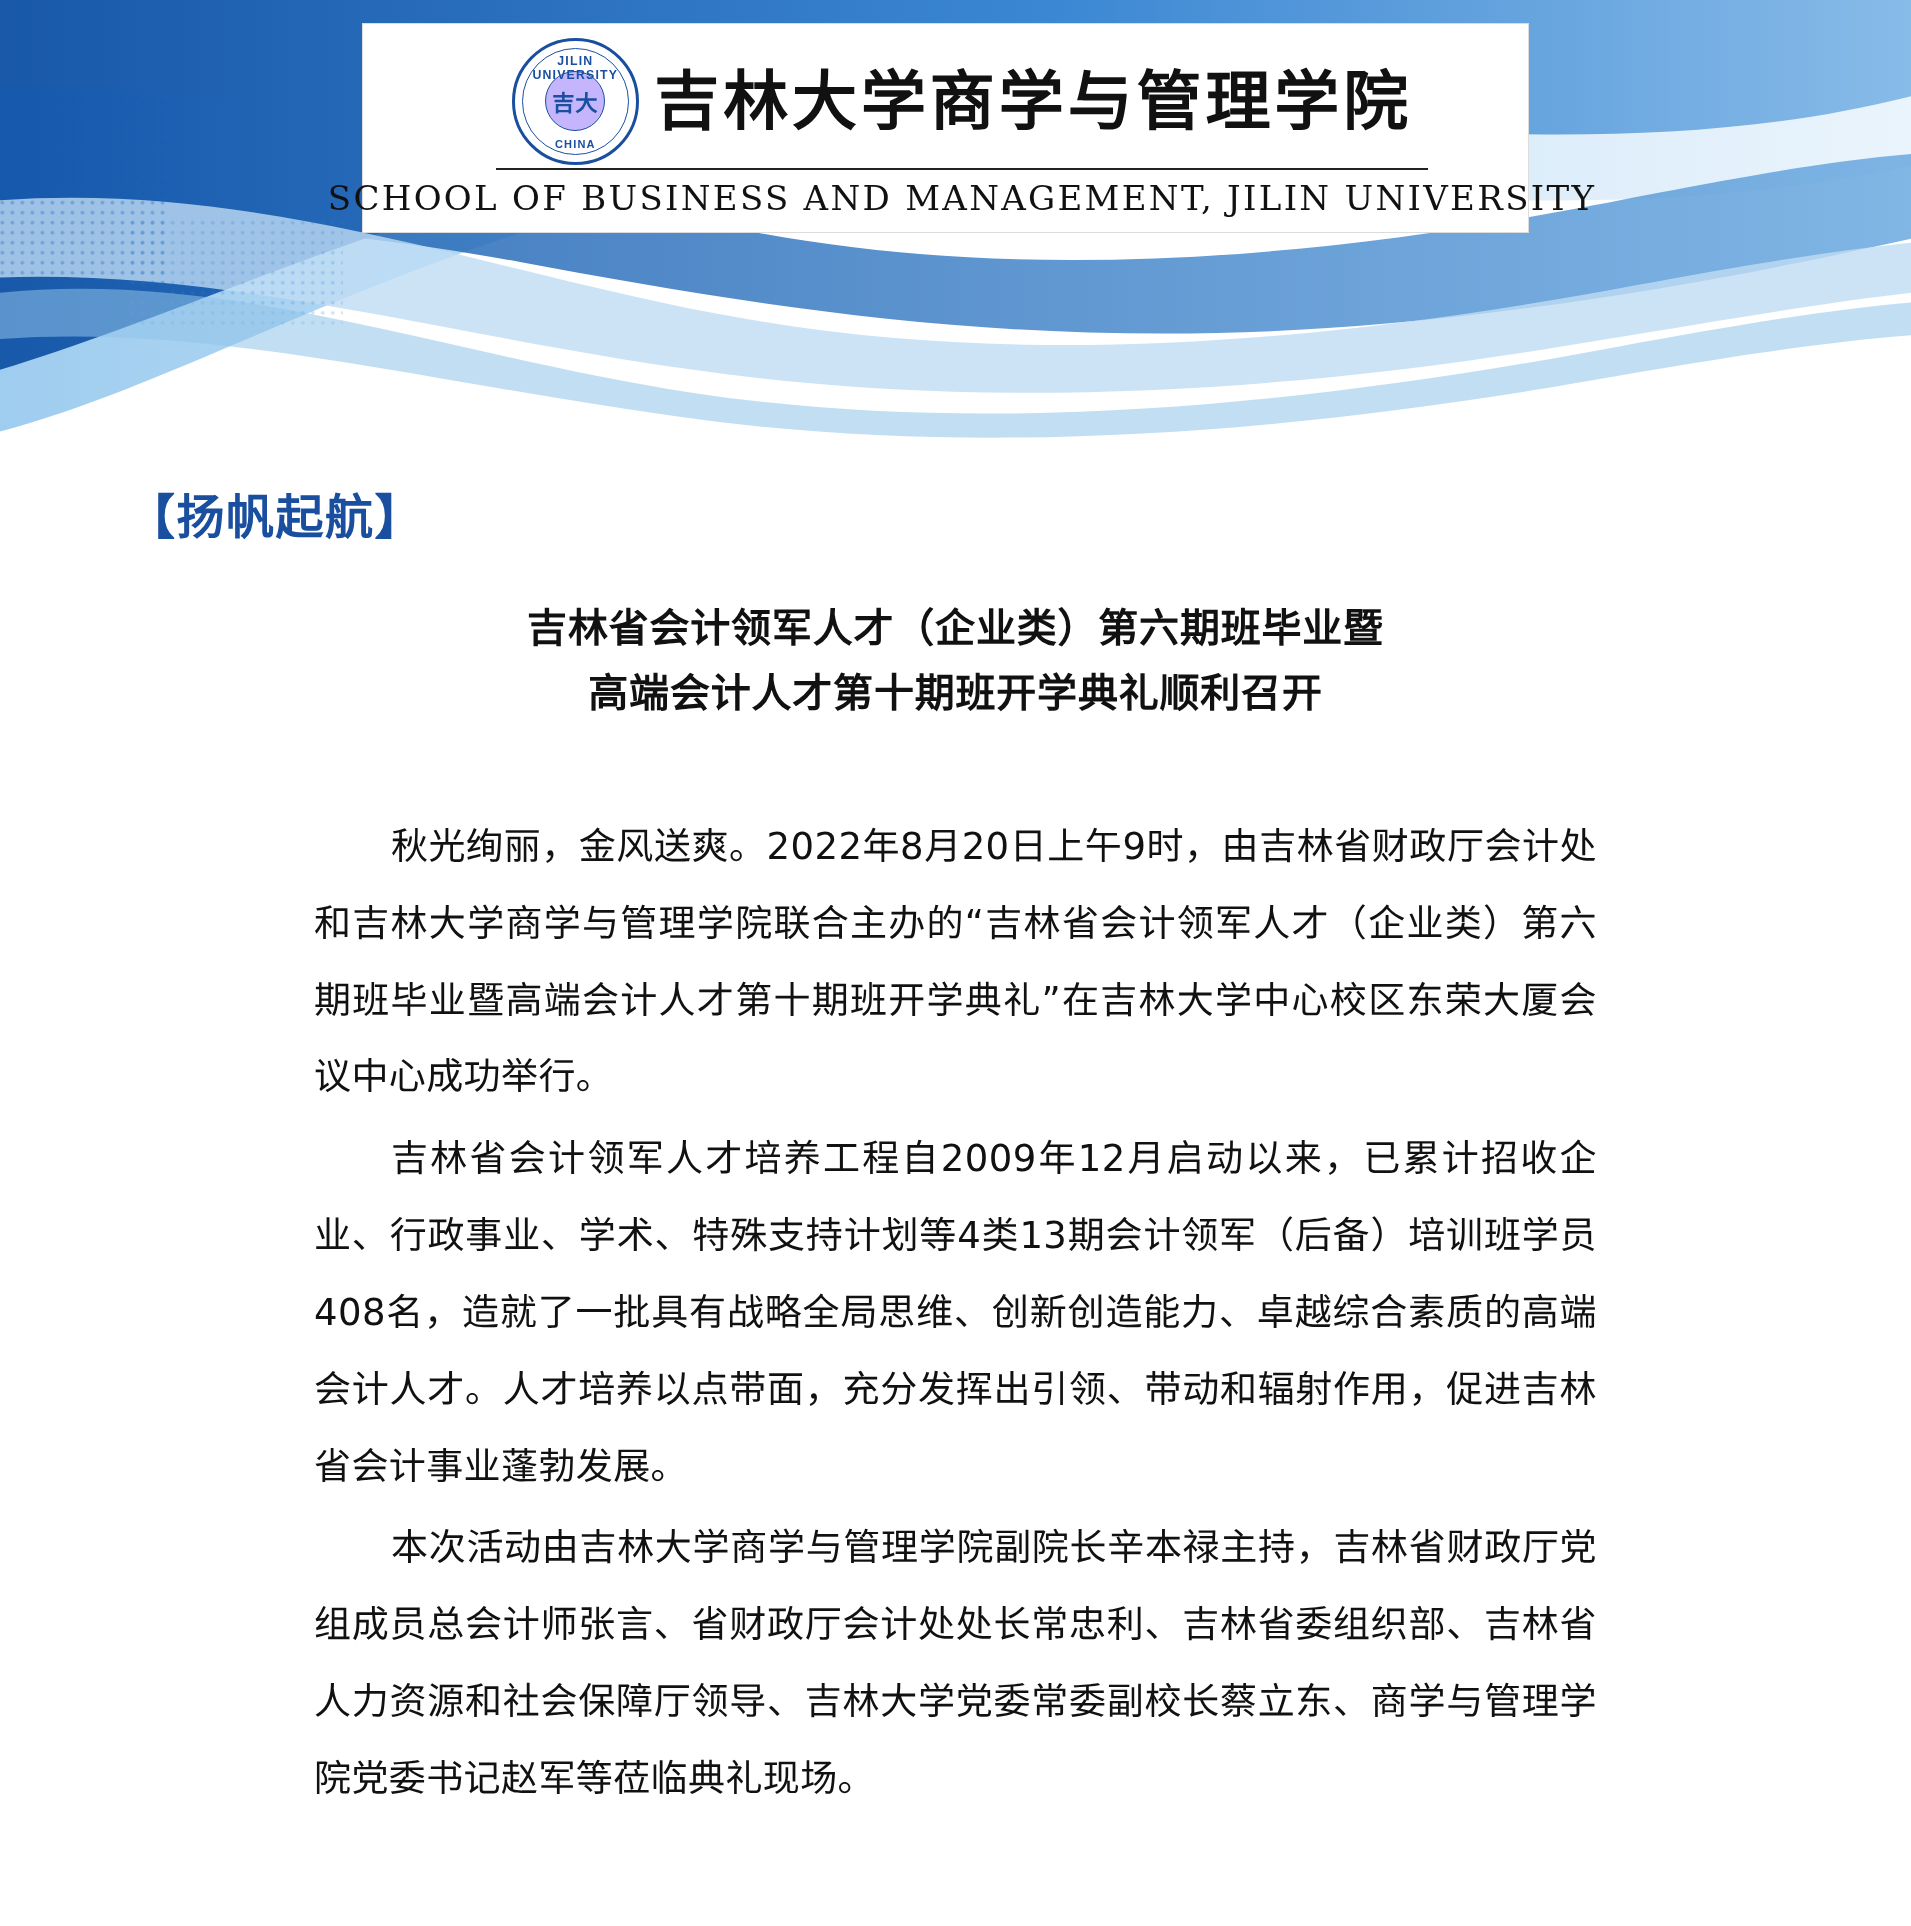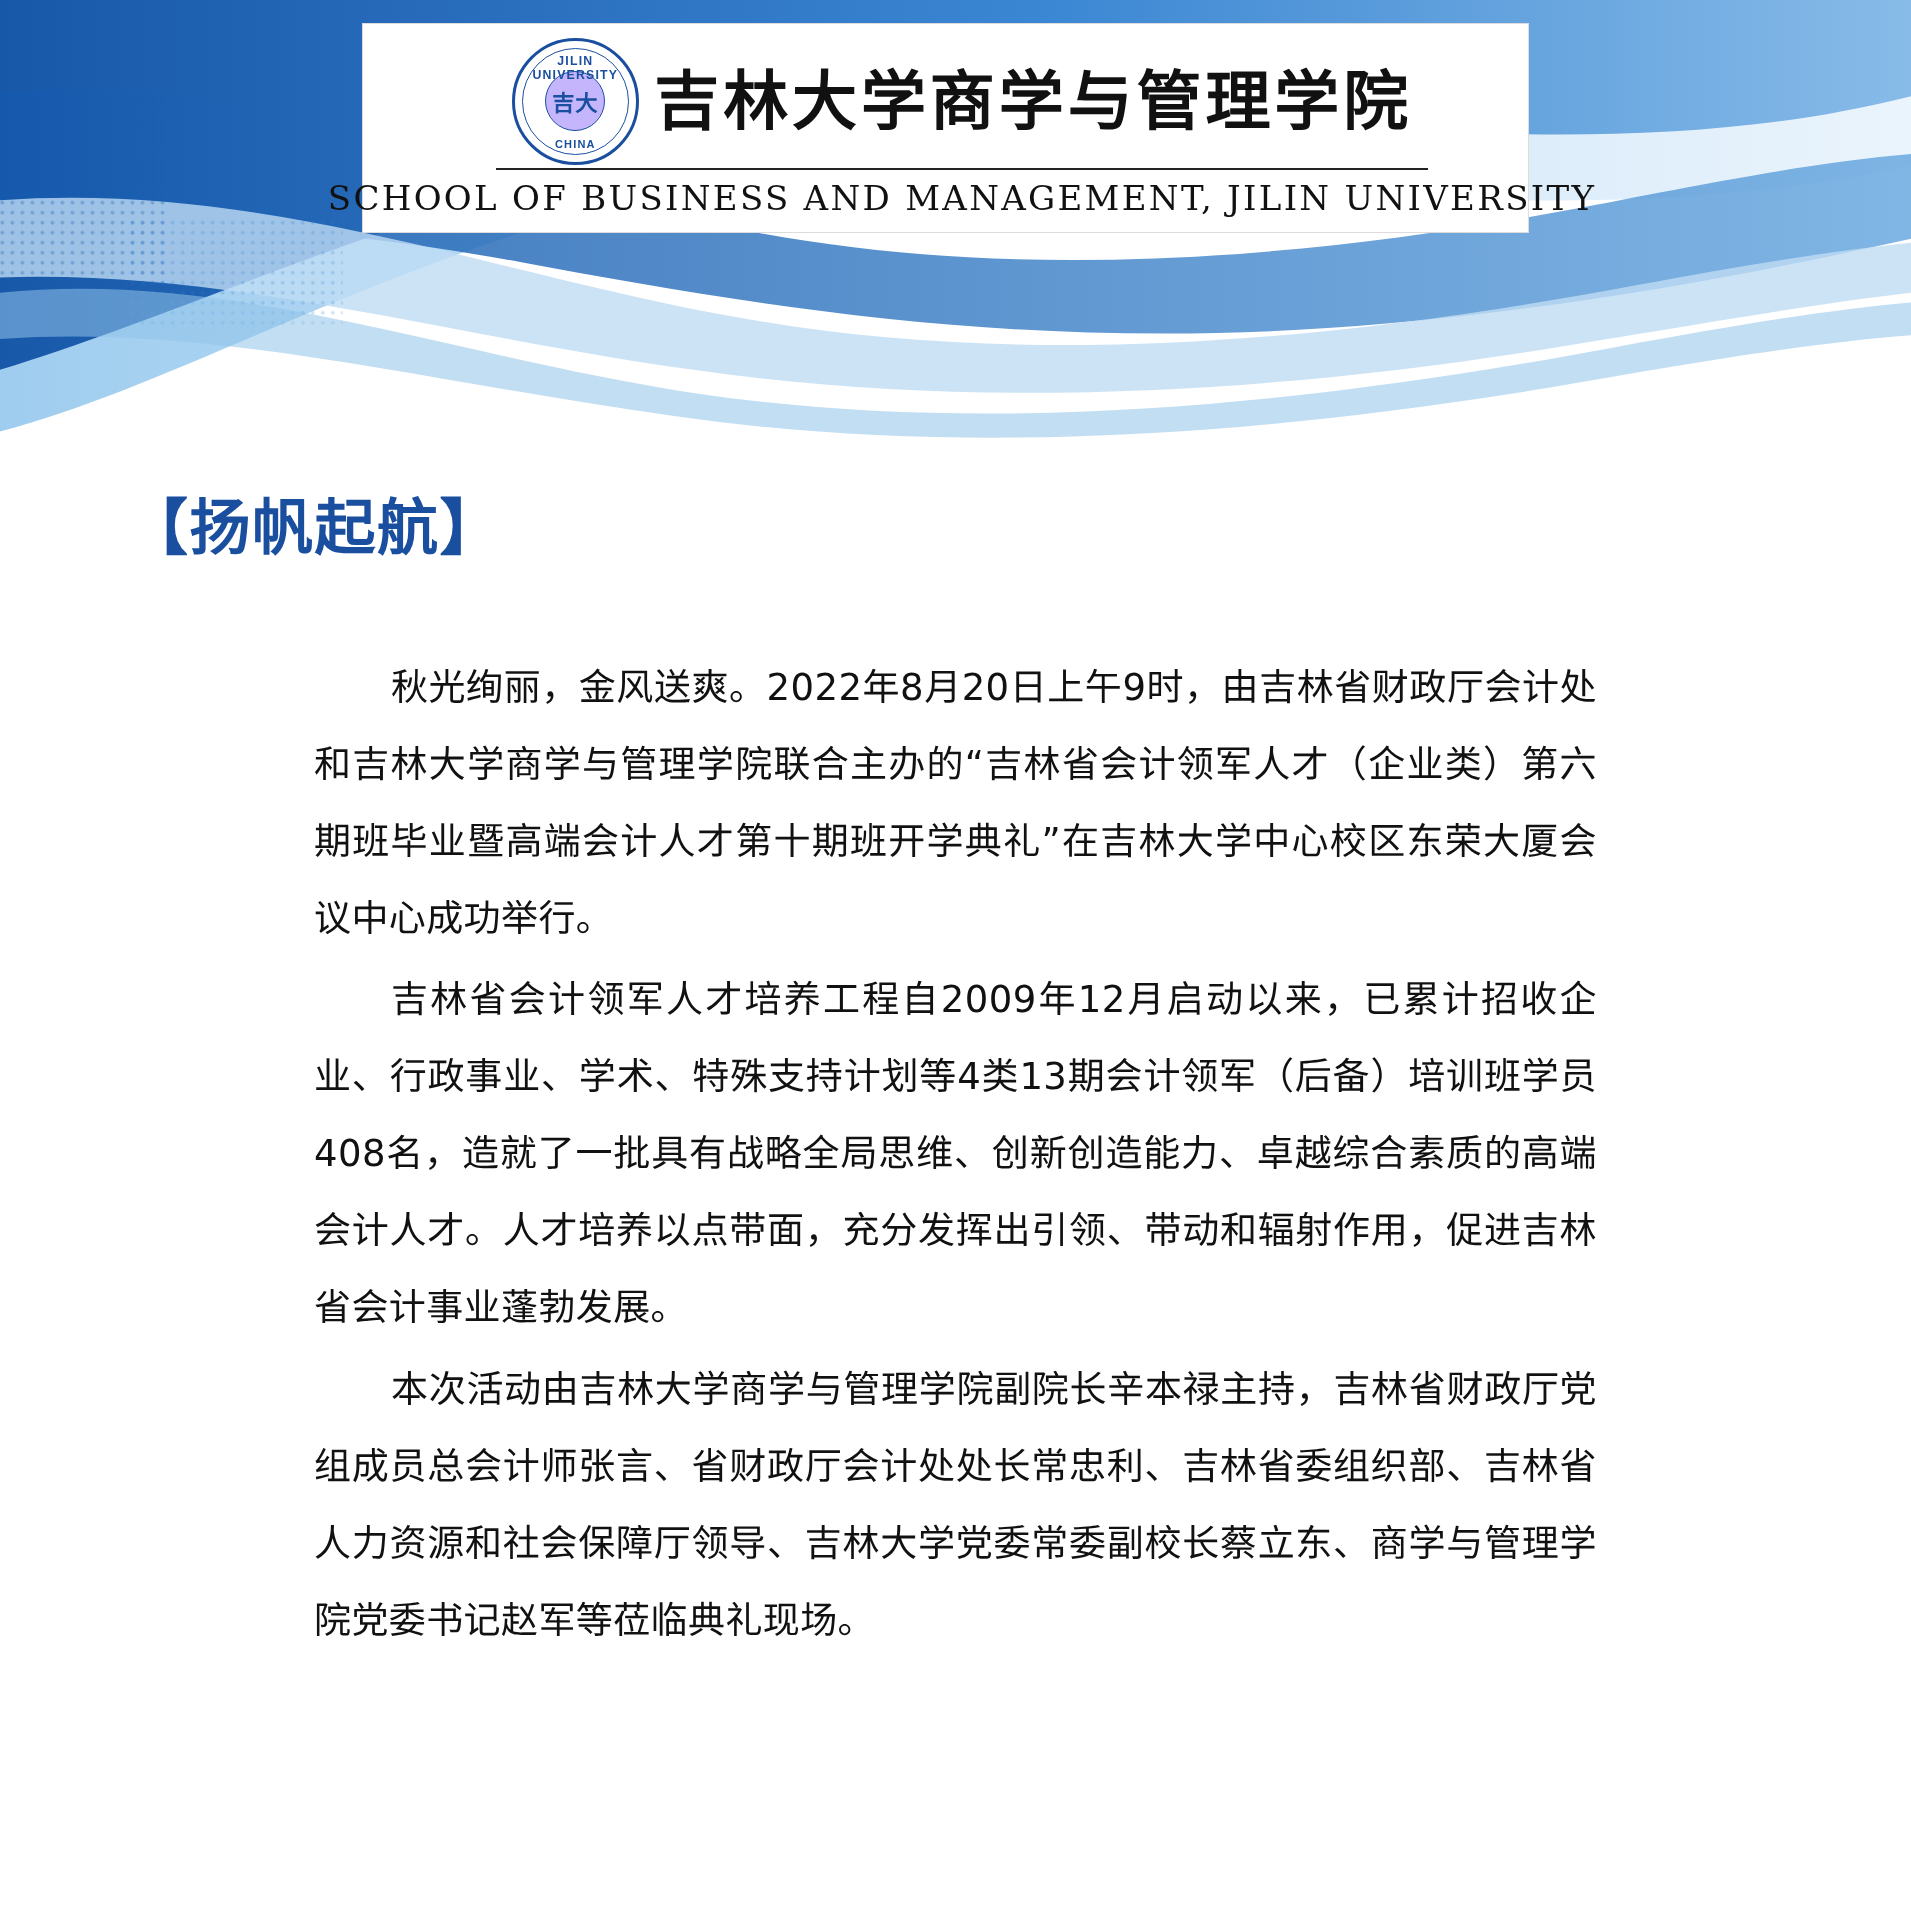--- a/index.html
+++ b/index.html
@@ -166,21 +166,21 @@
   .content {
     position: absolute;
     left: 0;
     top: 478px;
     width: 1911px;
   }
 
   .section-tag {
     margin: 0 0 0 127px;
     font-family: "DejaVu Sans", "Liberation Sans", sans-serif;
-    font-size: 61px;
+    font-size: 48px;
     font-weight: bold;
     color: #1a4fa0;
     letter-spacing: 1.5px;
   }
 
   .doc-title {
     margin: 48px auto 0 auto;
     width: 1371px;
     text-align: center;
     font-family: "DejaVu Sans", "Liberation Sans", sans-serif;
@@ -278,20 +278,24 @@
       <div class="logo-en">SCHOOL OF BUSINESS AND MANAGEMENT, JILIN UNIVERSITY</div>
     </div>
 
 
   </div>
 
   <div class="content">
 
     <div class="section-tag">【扬帆起航】</div>
 
+    <div class="doc-title">
+      <div>吉林省会计领军人才（企业类）第六期班毕业暨</div>
+      <div>高端会计人才第十期班开学典礼顺利召开</div>
+    </div>
 
     <div class="doc-body">
       <p>秋光绚丽，金风送爽。2022年8月20日上午9时，由吉林省财政厅会计处和吉林大学商学与管理学院联合主办的“吉林省会计领军人才（企业类）第六期班毕业暨高端会计人才第十期班开学典礼”在吉林大学中心校区东荣大厦会议中心成功举行。</p>
       <p>吉林省会计领军人才培养工程自2009年12月启动以来，已累计招收企业、行政事业、学术、特殊支持计划等4类13期会计领军（后备）培训班学员408名，造就了一批具有战略全局思维、创新创造能力、卓越综合素质的高端会计人才。人才培养以点带面，充分发挥出引领、带动和辐射作用，促进吉林省会计事业蓬勃发展。</p>
       <p>本次活动由吉林大学商学与管理学院副院长辛本禄主持，吉林省财政厅党组成员总会计师张言、省财政厅会计处处长常忠利、吉林省委组织部、吉林省人力资源和社会保障厅领导、吉林大学党委常委副校长蔡立东、商学与管理学院党委书记赵军等莅临典礼现场。</p>
     </div>
 
   </div>
 
 </div>

